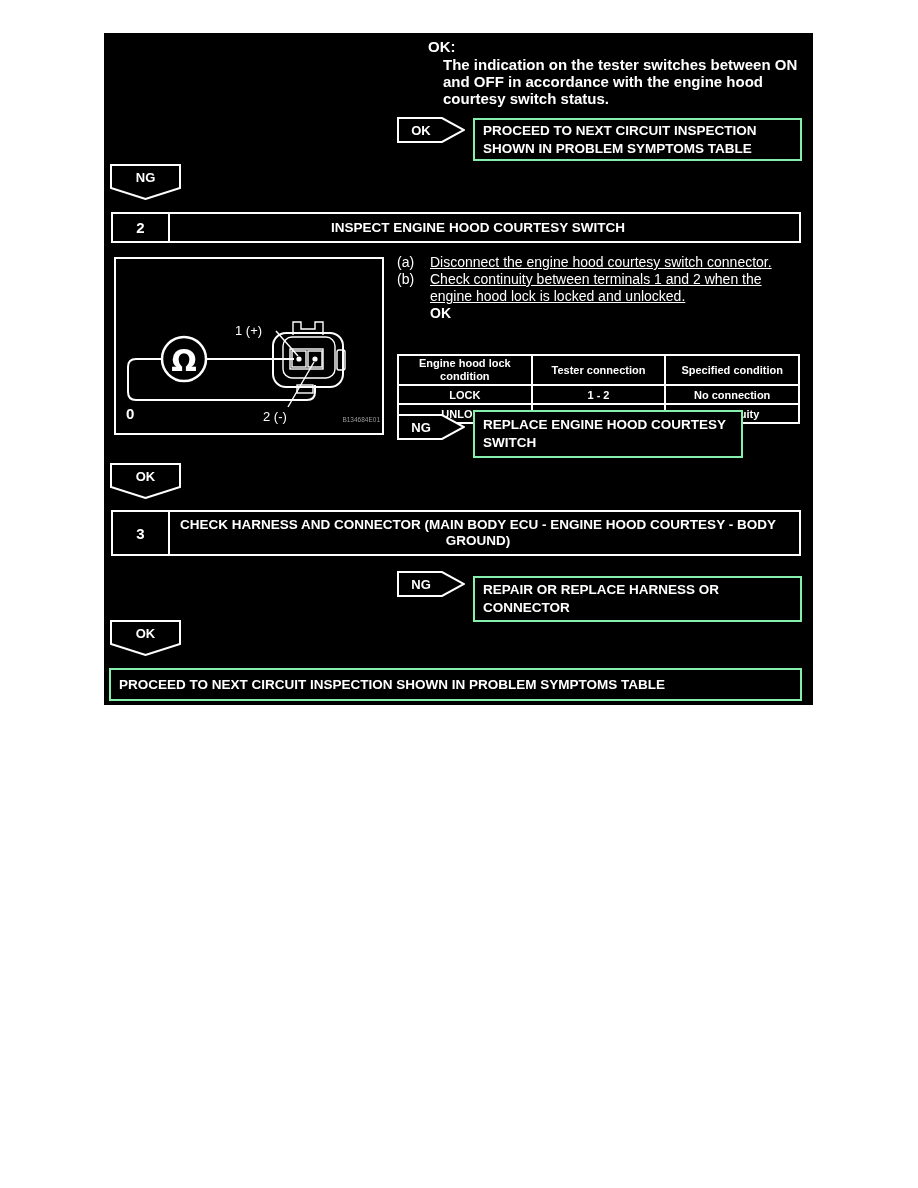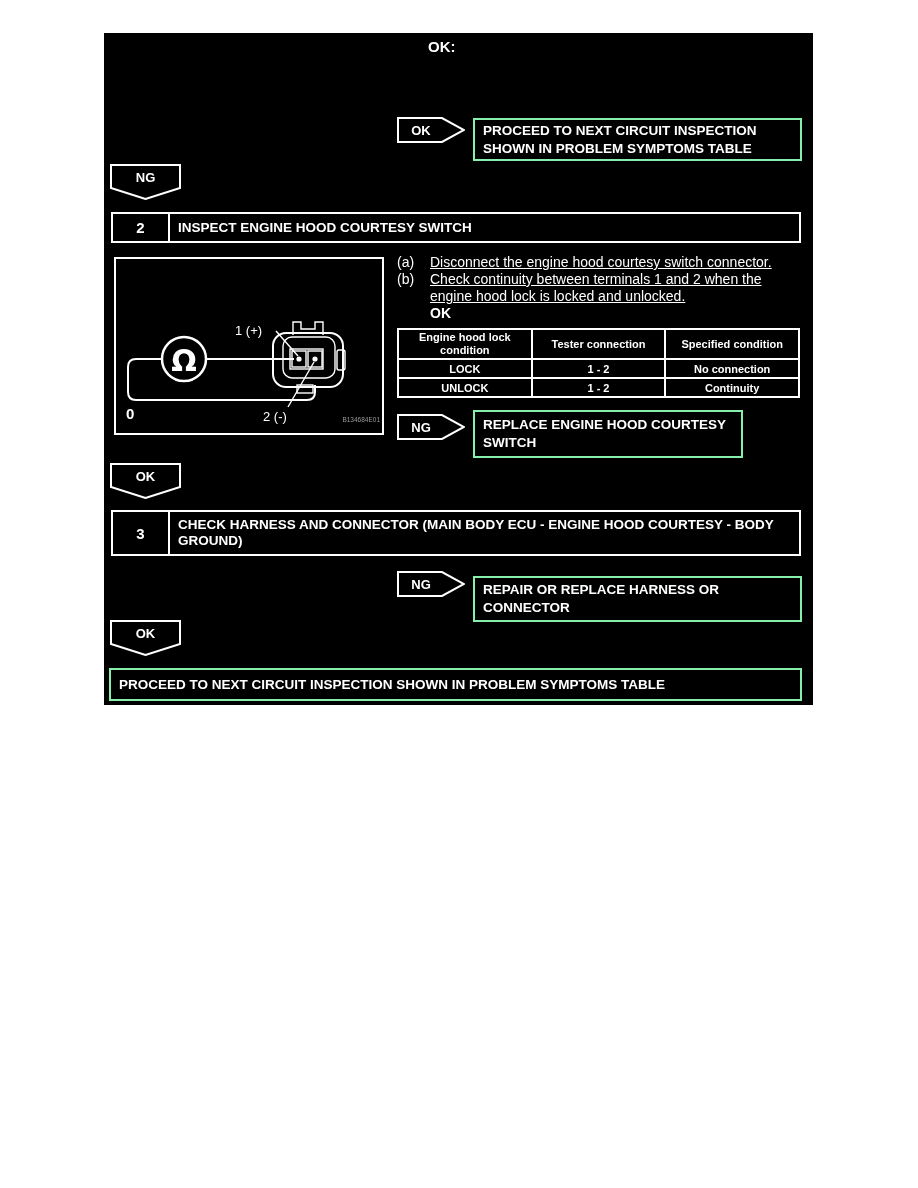--- a/index.html
+++ b/index.html
@@ -12,32 +12,32 @@
   .note-text { font-size:15px; font-weight:bold; line-height:17px; width:368px; }
 
   .result-box { border:2px solid #86efac; box-sizing:border-box; display:flex; align-items:center;
                 padding:0 8px; font-weight:bold; font-size:13.5px; line-height:18px; background:#000; }
 
   .step-header { border:2px solid #ffffff; box-sizing:border-box; display:flex; background:#000; }
   .step-num { width:55px; border-right:2px solid #ffffff; display:flex; align-items:center;
               justify-content:center; font-size:15px; font-weight:bold; flex-shrink:0; }
   .step-title { display:flex; align-items:center; padding:2px 8px; font-size:13.5px;
                 font-weight:bold; line-height:16px; }
-  .step-title .inner { width:600px; }
+  .step-title .inner { width:600px;text-align:center; }
 
   .flow-arrow text, .flow-chev text { fill:#ffffff; font-family:"Liberation Sans", sans-serif;
                 font-size:13px; font-weight:bold; text-anchor:middle; dominant-baseline:central; }
   .flow-arrow polygon, .flow-chev polygon { fill:#000000; stroke:#ffffff; stroke-width:2; }
 
   .instr-row { display:flex; font-size:14px; line-height:17px; }
   .instr-label { width:33px; flex-shrink:0; }
   .instr-text { width:362px;text-decoration:underline; }
   .instr-ok { margin-left:33px; font-size:14px; line-height:17px; font-weight:bold; }
 
-  table.spec { border-collapse:collapse; table-layout:fixed; width:403px; background:#000; }
+  table.spec { border-collapse:collapse; table-layout:fixed; width:403px; background:#000;margin-top:26px; }
   table.spec th, table.spec td { border:2px solid #ffffff; color:#ffffff; font-size:11px;
                 font-weight:bold; text-align:center; vertical-align:middle; padding:1px 4px; }
   table.spec th { height:26px; line-height:13px; }
   table.spec td { height:15px; }
 
   .diagram-box { border:2px solid #ffffff; box-sizing:border-box; background:#000; }
   .diagram-box svg { display:block; }
   .dwire { stroke:#ffffff; stroke-width:2; fill:none; }
   .dthin { stroke:#ffffff; stroke-width:1.4; fill:none; }
   .dlabel { fill:#ffffff; font-family:"Liberation Sans", sans-serif; font-size:13px; }
@@ -46,20 +46,21 @@
             text-anchor:middle; dominant-baseline:central; }
   .dcode  { fill:#999999; font-family:"Liberation Sans", sans-serif; font-size:6.5px; text-anchor:end; }
 </style>
 </head>
 <body>
 
 <div class="page">
   <div class="panel">
 
     <div class="abs note-heading" style="left:324px; top:5px;">OK:</div>
+    <div class="abs note-text" style="left:339px; top:23px;">The indication on the tester switches between ON and OFF in accordance with the engine hood courtesy switch status.</div>
 
     <svg class="abs flow-arrow" style="left:293px; top:84px;" width="68" height="26" viewBox="0 0 68 26">
       <polygon points="1,1 45,1 67,13 45,25 1,25"></polygon>
       <text x="24" y="13">OK</text>
     </svg>
     <div class="abs result-box" style="left:369px; top:85px; width:329px; height:43px;">
       <span>PROCEED TO NEXT CIRCUIT INSPECTION SHOWN IN PROBLEM SYMPTOMS TABLE</span>
     </div>
 
     <svg class="abs flow-chev" style="left:6px; top:131px;" width="71" height="36" viewBox="0 0 71 36">

